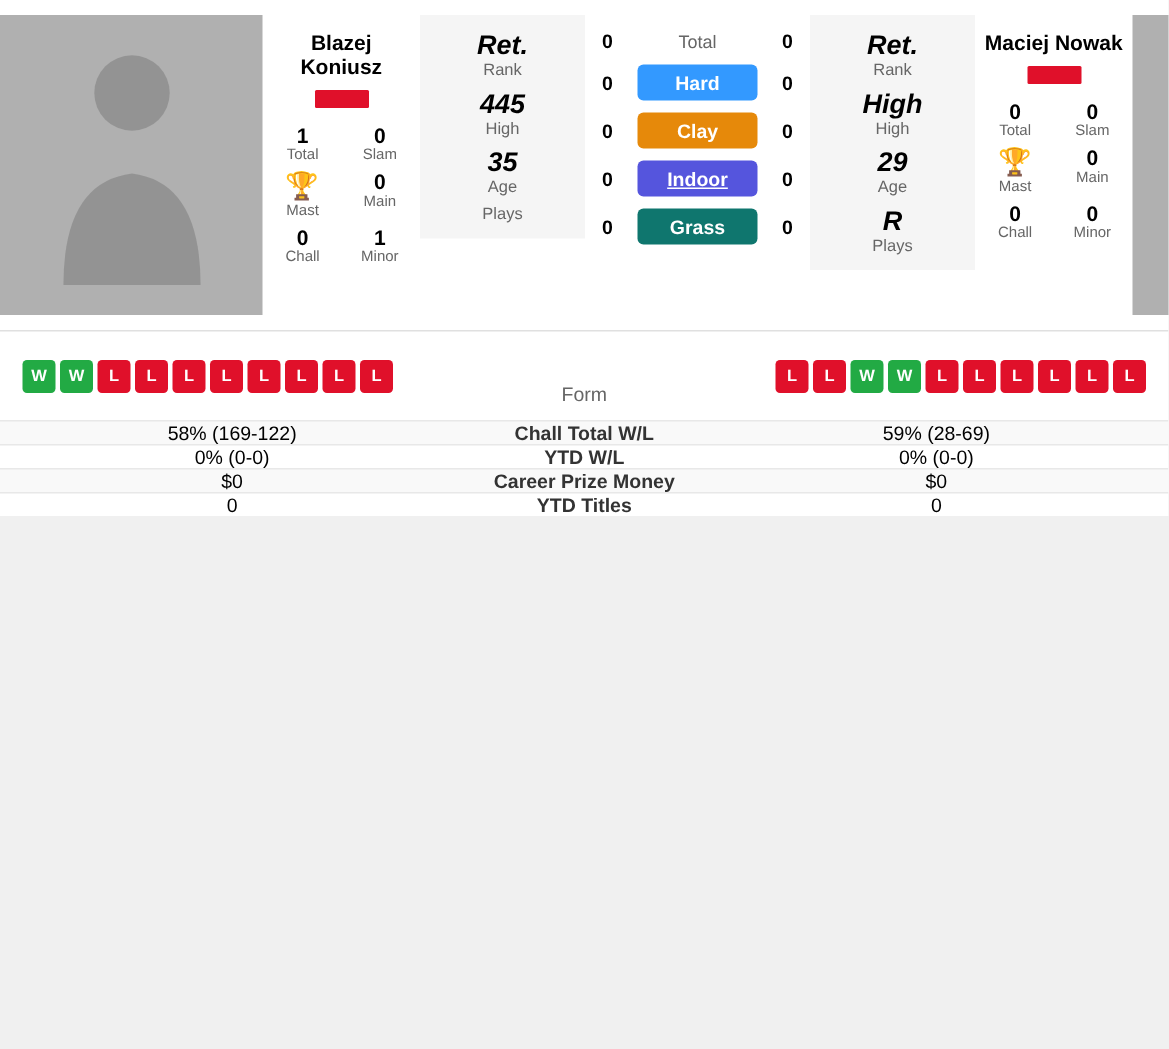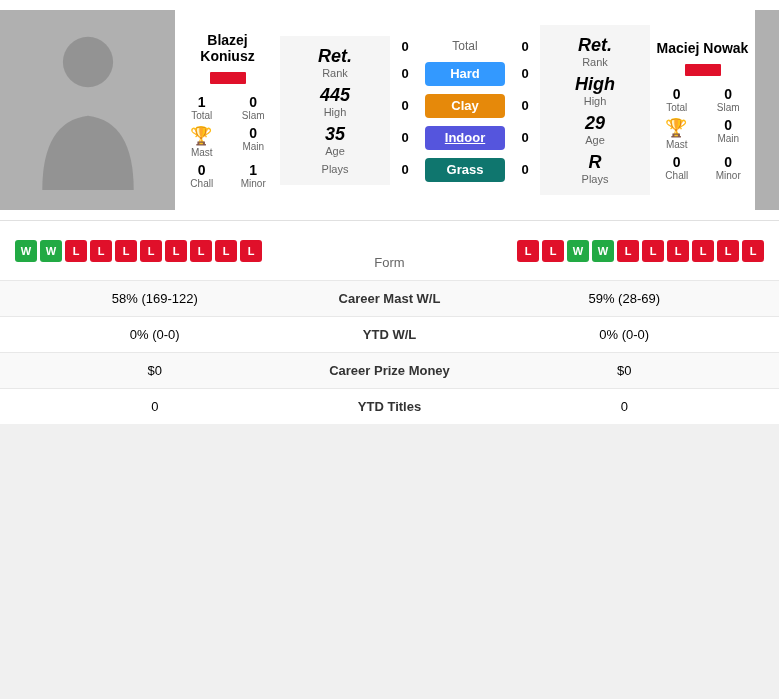--- a/index.html
+++ b/index.html
@@ -5,21 +5,21 @@
     * { box-sizing: border-box; margin: 0; padding: 0; }
     body { font-family: Arial, sans-serif; background: #f0f0f0; width: 779px; }
 
     .main-container { background: #fff; width: 779px; }
 
     
     .players-section {
       display: flex;
       background: #fff;
       padding: 10px 0 10px 0;
-      align-items: center;
+      align-items: flex-start;
     }
 
     .player-photo {
       width: 175px;
       min-height: 200px;
       background: #b0b0b0;
       flex-shrink: 0;
       display: flex;
       align-items: center;
       justify-content: center;
@@ -228,21 +228,21 @@
     .form-l { background: #e0102a; }
 
     
     .stats-rows {
       background: #fff;
     }
 
     .stats-row {
       display: flex;
       align-items: center;
-      padding: 10px 20px;
+      padding: 0 20px;
       border-top: 1px solid #e8e8e8;
     }
 
     .stats-row:nth-child(odd) {
       background: #f9f9f9;
     }
 
     .stats-row-left {
       flex: 1;
       text-align: center;
@@ -435,21 +435,21 @@
         <span class="form-badge form-l">L</span>
         <span class="form-badge form-l">L</span>
         <span class="form-badge form-l">L</span>
         <span class="form-badge form-l">L</span>
       </div>
   </div>
 
   <div class="stats-rows" id="stats-rows">
       <div class="stats-row">
         <div class="stats-row-left">58% (169-122)</div>
-        <div class="stats-row-center">Career Mast W/L</div>
+        <div class="stats-row-center">Chall Total W/L</div>
         <div class="stats-row-right">59% (28-69)</div>
       </div>
       <div class="stats-row">
         <div class="stats-row-left">0% (0-0)</div>
         <div class="stats-row-center">YTD W/L</div>
         <div class="stats-row-right">0% (0-0)</div>
       </div>
       <div class="stats-row">
         <div class="stats-row-left">$0</div>
         <div class="stats-row-center">Career Prize Money</div>

